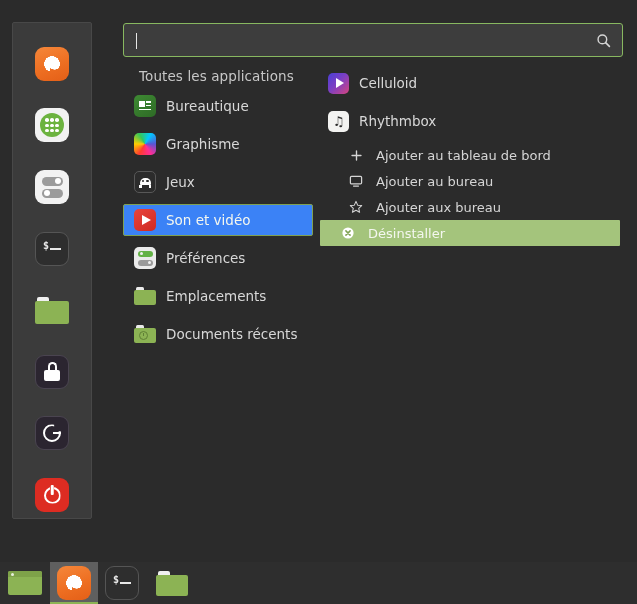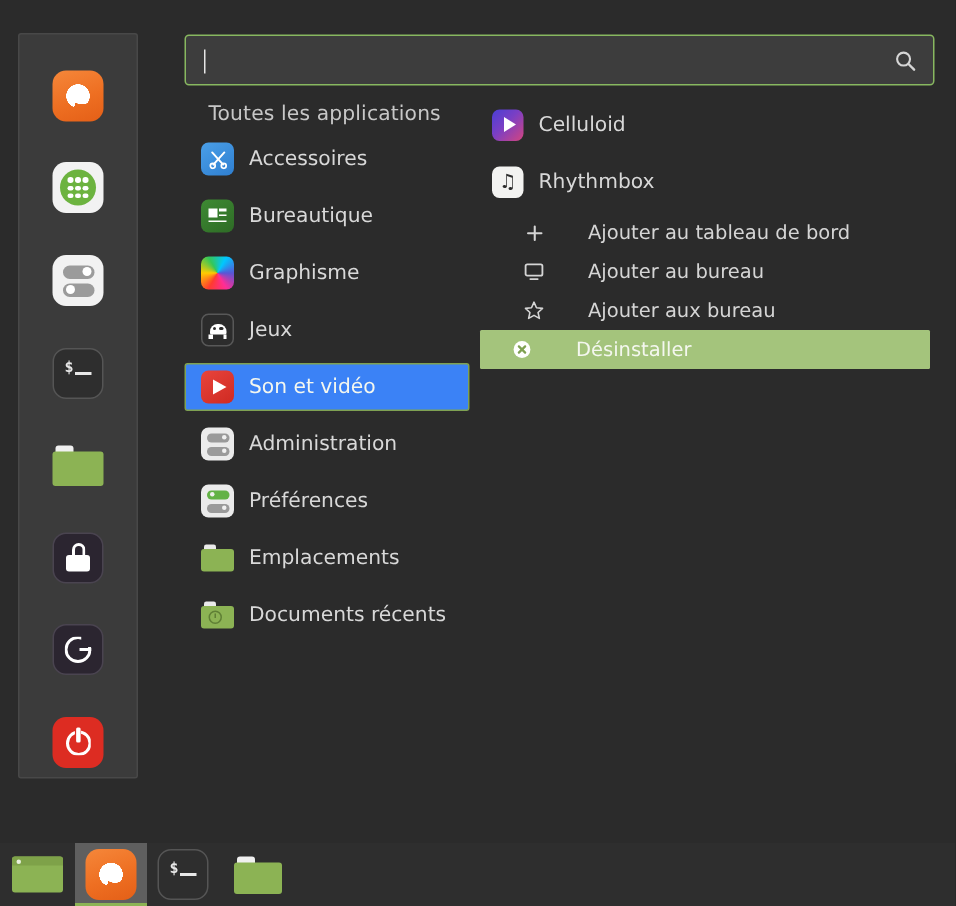--- a/index.html
+++ b/index.html
@@ -387,21 +387,21 @@
     display:flex; align-items:center; justify-content:center;
     flex: 0 0 21px;
     color: #2b2b2b; font-size: 13px; line-height: 1;
   }
 
   
   .ctx-row {
     display: flex;
     align-items: center;
     height: 26px;
-    gap: 28px;
+    gap: 12px;
     padding-left: 28px;
     border-radius: 1px;
     margin-top: 0px;
     text-align: center;
   }
   .ctx-row .label { color: #d5d5d5; font-size: 13px; }
   .ctx-row.selected { background: #a4c47c; padding-left: 20px; }
   .ctx-row.selected .label { color: #f4f7ef; }
   .ctx-ic {
     width: 16px; height: 16px;
@@ -557,30 +557,20 @@
           <circle cx="6.8" cy="6.8" r="4.6" stroke="#d6d6d6" stroke-width="1.5"></circle>
           <line x1="10.3" y1="10.3" x2="14.3" y2="14.3" stroke="#d6d6d6" stroke-width="1.7" stroke-linecap="round"></line>
         </svg>
       </span>
     </div>
 
     <div class="cats">
 
       <div class="cats-header">Toutes les applications</div>
 
-      <div class="cat-row">
-        <span class="sq ic-scissors">
-          <svg width="13" height="13" viewBox="0 0 16 16">
-            <path d="M3 2 L12 12 M13 2 L4 12" stroke="#fff" stroke-width="1.6" stroke-linecap="round" fill="none"></path>
-            <circle cx="3.5" cy="13" r="2" stroke="#fff" stroke-width="1.4" fill="none"></circle>
-            <circle cx="12.5" cy="13" r="2" stroke="#fff" stroke-width="1.4" fill="none"></circle>
-          </svg>
-        </span>
-        <span class="label">Accessoires</span>
-      </div>
 
       <div class="cat-row">
         <span class="sq ic-office">
           <span class="office-mark">
               <i class="bl"></i>
               <i class="l1"></i>
               <i class="l2"></i>
               <i class="l3"></i>
             </span>
         </span>
@@ -606,33 +596,20 @@
         <span class="label">Jeux</span>
       </div>
 
       <div class="cat-row selected">
         <span class="sq ic-media">
           <span class="play-tri"></span>
         </span>
         <span class="label">Son et vidéo</span>
       </div>
 
-      <div class="cat-row">
-        <span class="sq ic-admin">
-          <span class="server-ic">
-              <span class="row top">
-                <i></i>
-              </span>
-              <span class="row bot">
-                <i></i>
-              </span>
-            </span>
-        </span>
-        <span class="label">Administration</span>
-      </div>
 
       <div class="cat-row">
         <span class="sq ic-prefs">
           <span class="server-ic">
               <span class="row top green">
                 <i></i>
               </span>
               <span class="row bot">
                 <i></i>
               </span>

